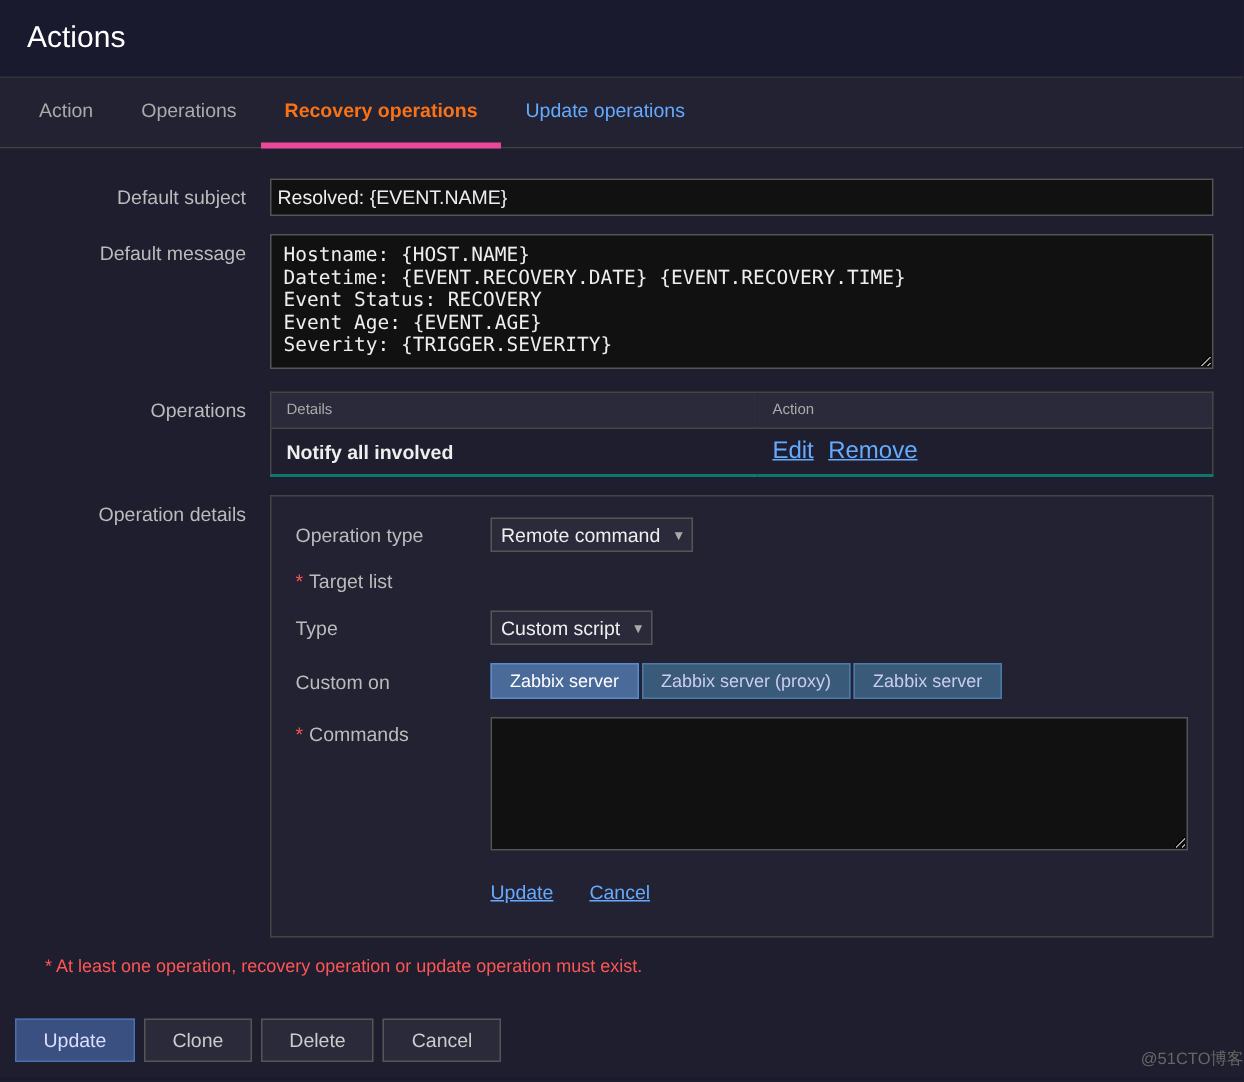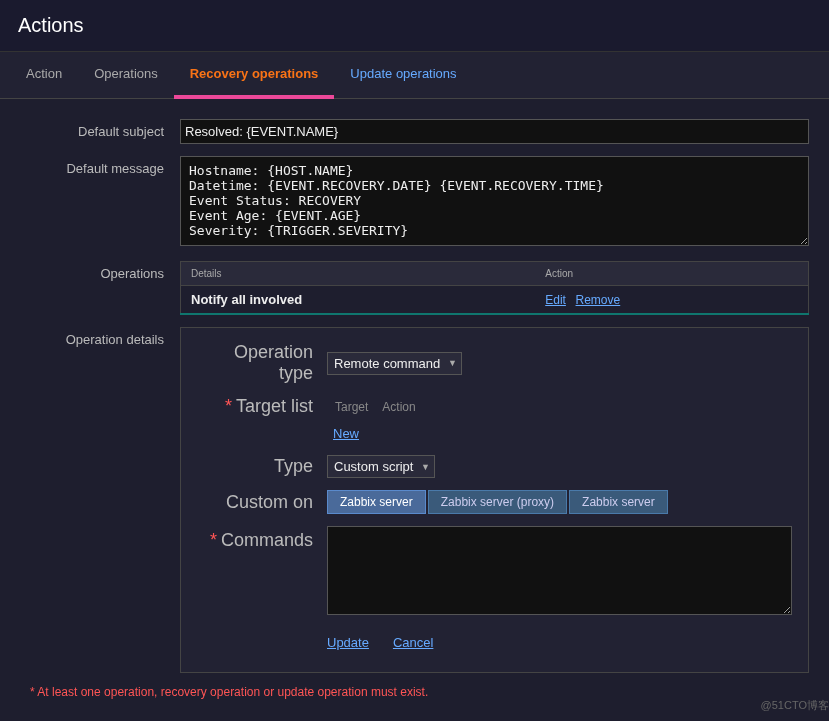--- a/index.html
+++ b/index.html
@@ -110,24 +110,23 @@
       background: #222233;
       margin-top: 0;
     }
     .op-detail-row {
       display: flex;
       align-items: center;
       margin-bottom: 12px;
     }
     .op-detail-label {
       width: 130px;
-      text-align: right;
       padding-right: 14px;
       color: #bbb;
-      font-size: 18px;
+      font-size: 13px;
       flex-shrink: 0;
     }
     .required-star {
       color: #f55;
       margin-right: 4px;
     }
     select.form-select {
       background: #2a2a3a;
       border: 1px solid #555;
       color: #eee;
@@ -242,21 +241,21 @@
       cursor: pointer;
       outline: none;
     }
     .edit-remove-cell {
       white-space: nowrap;
     }
     .action-link {
       color: #6af;
       cursor: pointer;
       text-decoration: underline;
-      font-size: 12px;
+      font-size: 16px;
       margin-right: 6px;
     }
     .watermark {
       position: fixed;
       bottom: 8px;
       right: 0;
       color: #666;
       font-size: 11px;
     }
   </style>
@@ -329,36 +328,20 @@
               <option>Remote command</option>
               <option>Send message</option>
             </select>
           </div>
         </div>
 
         <div class="op-detail-row" style="align-items:flex-start;">
           <div class="op-detail-label">
             <span class="required-star">*</span><span>Target list</span>
           </div>
-          <div>
-            <table class="target-table">
-              <thead>
-                <tr>
-                  <th>Target</th>
-                  <th>Action</th>
-                </tr>
-              </thead>
-              <tbody>
-                <tr>
-                    <td colspan="2"></td>
-                  </tr>
-              </tbody>
-            </table>
-            <span class="new-link">New</span>
-          </div>
         </div>
 
         <div class="op-detail-row">
           <div class="op-detail-label">Type</div>
           <div class="select-wrapper">
             <select class="form-select">
               <option>Custom script</option>
               <option>IPMI</option>
               <option>SSH</option>
               <option>Telnet</option>

